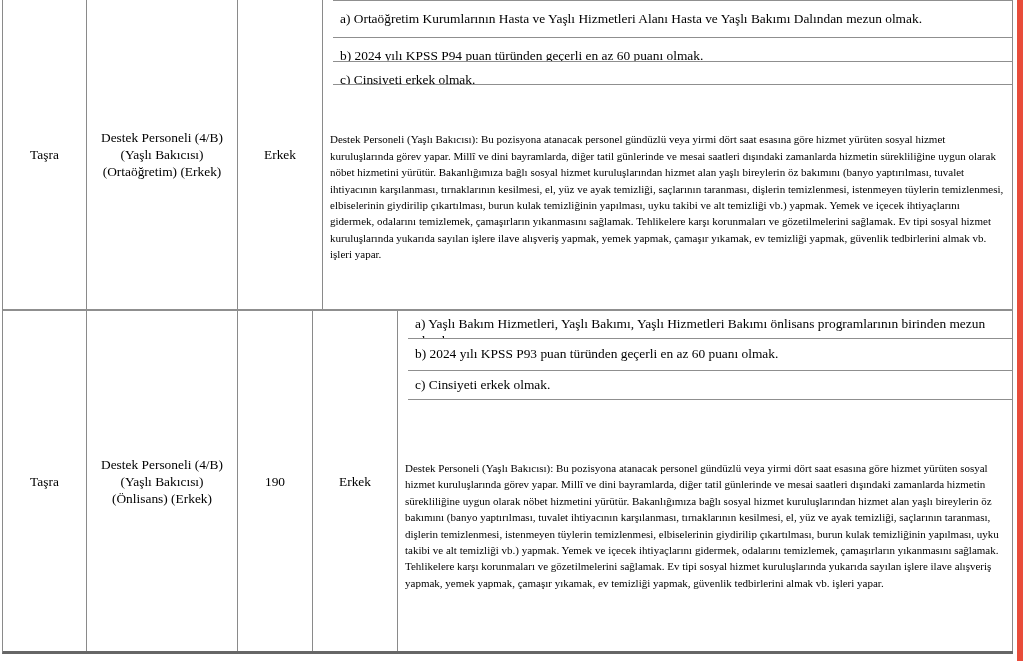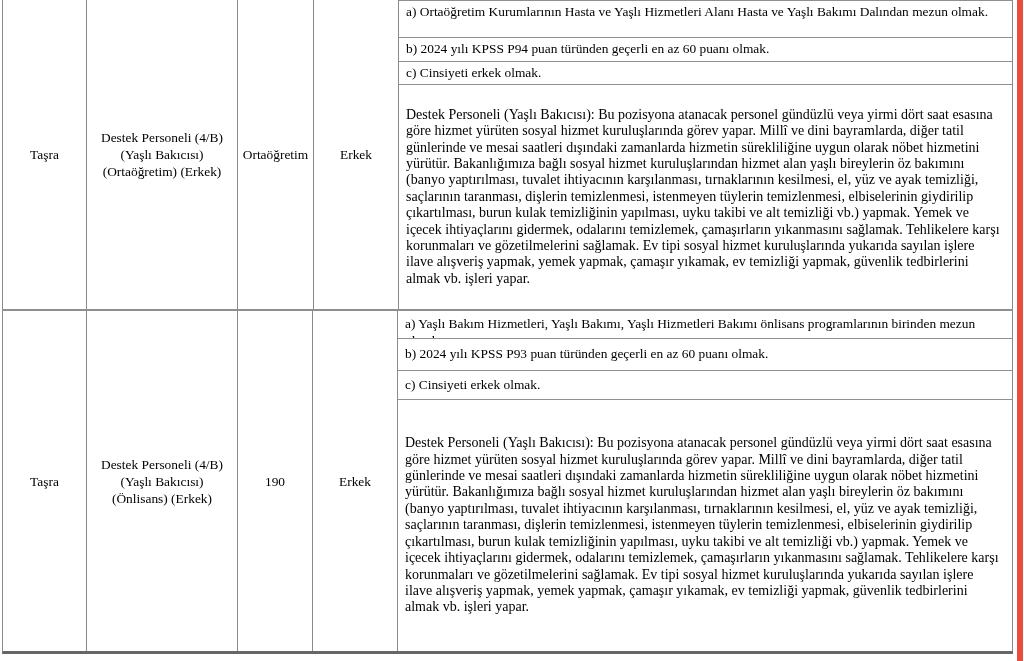--- a/index.html
+++ b/index.html
@@ -59,41 +59,42 @@
     align-items: stretch;
     justify-content: flex-start;
     text-align: left;
     border-right: 1px solid #8a8a8a;
     box-sizing: border-box;
     overflow: hidden;
   }
   .req {
     box-sizing: border-box;
     border-bottom: 1px solid #8f8f8f;
-    padding: 3px 8px 2px 7px;
+    padding: 10px 8px 2px 7px;
     font-size: 13.4px;
     line-height: 16.5px;
     overflow: hidden;
+    margin-left: 10px;
   }
   .row-1 .req-a { height: 38px; border-top: 1px solid #8f8f8f; }
   .row-1 .req-b { height: 24px; }
   .row-1 .req-c { height: 23px; }
   .row-2 .req-a { height: 28px; padding-top: 5px; }
   .row-2 .req-b { height: 32px; padding-top: 7px; }
   .row-2 .req-c { height: 29px; padding-top: 6px; }
   .desc {
     flex: 1;
     display: flex;
     align-items: center;
     padding: 0 8px 0 7px;
     overflow: hidden;
   }
   .desc p {
     margin: 0;
-    font-size: 14px;
+    font-size: 11px;
     line-height: 16.4px;
   }
   .edge-marker {
     position: absolute;
     top: 0;
     bottom: 0;
     right: 1px;
     width: 6px;
     background: #e84c3a;
   }
@@ -108,23 +109,20 @@
     <div class="main-row row-1">
       <div class="cell c-loc">
         <span>Taşra</span>
       </div>
       <div class="cell c-pos">
         <div>
           <div>Destek Personeli (4/B)</div>
           <div>(Yaşlı Bakıcısı)</div>
           <div>(Ortaöğretim) (Erkek)</div>
         </div>
-      </div>
-      <div class="cell c-edu">
-        <span>Ortaöğretim</span>
       </div>
       <div class="cell c-gender">
         <span>Erkek</span>
       </div>
       <div class="c-req">
         <div class="req req-a">a) Ortaöğretim Kurumlarının Hasta ve Yaşlı Hizmetleri Alanı Hasta ve Yaşlı Bakımı Dalından mezun olmak.</div>
         <div class="req req-b">b) 2024 yılı KPSS P94 puan türünden geçerli en az 60 puanı olmak.</div>
         <div class="req req-c">c) Cinsiyeti erkek olmak.</div>
         <div class="desc">
           <p>Destek Personeli (Yaşlı Bakıcısı): Bu pozisyona atanacak personel gündüzlü veya yirmi dört saat esasına göre hizmet yürüten sosyal hizmet kuruluşlarında görev yapar. Millî ve dini bayramlarda, diğer tatil günlerinde ve mesai saatleri dışındaki zamanlarda hizmetin sürekliliğine uygun olarak nöbet hizmetini yürütür. Bakanlığımıza bağlı sosyal hizmet kuruluşlarından hizmet alan yaşlı bireylerin öz bakımını (banyo yaptırılması, tuvalet ihtiyacının karşılanması, tırnaklarının kesilmesi, el, yüz ve ayak temizliği, saçlarının taranması, dişlerin temizlenmesi, istenmeyen tüylerin temizlenmesi, elbiselerinin giydirilip çıkartılması, burun kulak temizliğinin yapılması, uyku takibi ve alt temizliği vb.) yapmak. Yemek ve içecek ihtiyaçlarını gidermek, odalarını temizlemek, çamaşırların yıkanmasını sağlamak. Tehlikelere karşı korunmaları ve gözetilmelerini sağlamak. Ev tipi sosyal hizmet kuruluşlarında yukarıda sayılan işlere ilave alışveriş yapmak, yemek yapmak, çamaşır yıkamak, ev temizliği yapmak, güvenlik tedbirlerini almak vb. işleri yapar.</p>

